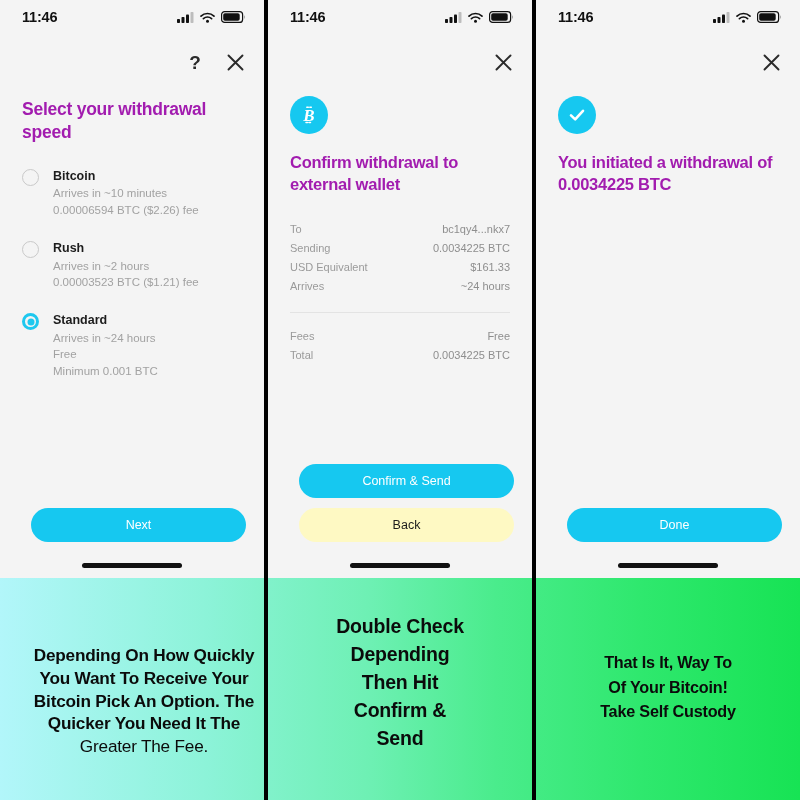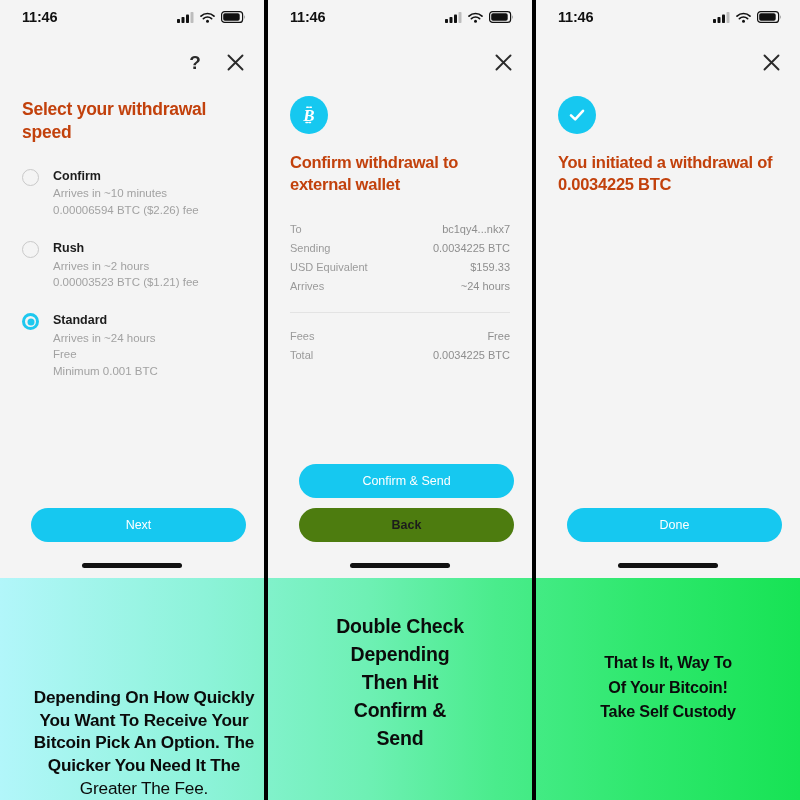--- a/index.html
+++ b/index.html
@@ -49,21 +49,21 @@
   .navbtn{
     width:22px;height:22px;display:flex;align-items:center;justify-content:center;
     color:#2a2a2a;cursor:pointer;
   }
   .qmark{font-size:19px;font-weight:600;line-height:1;color:#2a2a2a;}
 
   
   .pbody{flex:1 1 auto;padding:0 22px;box-sizing:border-box;position:relative;}
 
   .headline{
-    font-size:17.5px;font-weight:bold;color:#c2410c;
+    font-size:17.5px;font-weight:bold;color:#a21caf;
     line-height:1.33;letter-spacing:-0.25px;margin-top:18px;
   }
   .headline.small{font-size:16.5px;}
 
   
   .badge{
     width:38px;height:38px;border-radius:50%;
     display:flex;align-items:center;justify-content:center;
     margin-top:16px;
   }
@@ -98,21 +98,21 @@
     position:absolute;left:13px;right:0;bottom:36px;
     padding:0 18px;box-sizing:border-box;
     display:flex;flex-direction:column;gap:10px;
   }
   .btn{
     height:34px;border-radius:19px;
     display:flex;align-items:center;justify-content:center;
     font-size:12.5px;cursor:pointer;border:none;
   }
   .btn-primary{background:#16c8f0;color:#fff;font-weight:normal;}
-  .btn-secondary{background:#4d7c0f;color:#1c1c1c;font-weight:bold;}
+  .btn-secondary{background:#fef9c3;color:#1c1c1c;font-weight:normal;}
 
   
   .home-ind{
     position:absolute;left:50%;transform:translateX(-50%);bottom:10px;
     width:100px;height:5px;border-radius:3px;background:#111;
   }
 
   
   .caption{
     position:absolute;left:0;right:0;top:578px;height:222px;
@@ -122,21 +122,21 @@
   .caption-inner{text-align:center;color:#0b0b0b;width:100%;}
   .cap-line{
     font-weight:bold;line-height:1.33;letter-spacing:-0.2px;
   }
   .cap-a .cap-line{font-size:17.2px;}
   .cap-a .cap-line.light{font-weight:normal;}
   .cap-b .cap-line{font-size:19.5px;line-height:1.43;}
   .cap-c .cap-line{font-size:16.2px;line-height:1.52;}
 
   
-  .cap-a{align-items:flex-end;padding-top:24px;padding-left:32px;}
+  .cap-a{align-items:center;padding-top:24px;padding-left:32px;}
   .cap-b{align-items:flex-start;padding-top:35px;}
   .cap-c{align-items:flex-start;padding-top:72px;}
 </style>
 </head>
 <body>
 
 <div class="stage">
   <div class="caption-band"></div>
   <div class="cols" id="cols">
       <div class="col">
@@ -171,21 +171,21 @@
                 <path d="M1.5 1.5 L15.5 15.5 M15.5 1.5 L1.5 15.5" stroke="#2a2a2a" stroke-width="1.9" stroke-linecap="round"></path>
               </svg>
             </div>
           </div>
           <div class="pbody">
             <div class="headline">Select your withdrawal speed</div>
             <div class="options">
               <div class="option">
                 <div class="radio"></div>
                 <div class="opt-text">
-                  <div class="opt-title">Confirm</div>
+                  <div class="opt-title">Bitcoin</div>
                   <div class="opt-line">Arrives in ~10 minutes</div>
                   <div class="opt-line">0.00006594 BTC ($2.26) fee</div>
                 </div>
               </div>
               <div class="option">
                 <div class="radio"></div>
                 <div class="opt-text">
                   <div class="opt-title">Rush</div>
                   <div class="opt-line">Arrives in ~2 hours</div>
                   <div class="opt-line">0.00003523 BTC ($1.21) fee</div>
@@ -259,21 +259,21 @@
               <div class="drow">
                 <div class="dlabel">To</div>
                 <div class="dvalue">bc1qy4...nkx7</div>
               </div>
               <div class="drow">
                 <div class="dlabel">Sending</div>
                 <div class="dvalue">0.0034225 BTC</div>
               </div>
               <div class="drow">
                 <div class="dlabel">USD Equivalent</div>
-                <div class="dvalue">$159.33</div>
+                <div class="dvalue">$161.33</div>
               </div>
               <div class="drow">
                 <div class="dlabel">Arrives</div>
                 <div class="dvalue">~24 hours</div>
               </div>
               <div class="divider"></div>
               <div class="drow">
                 <div class="dlabel">Fees</div>
                 <div class="dvalue">Free</div>
               </div>

